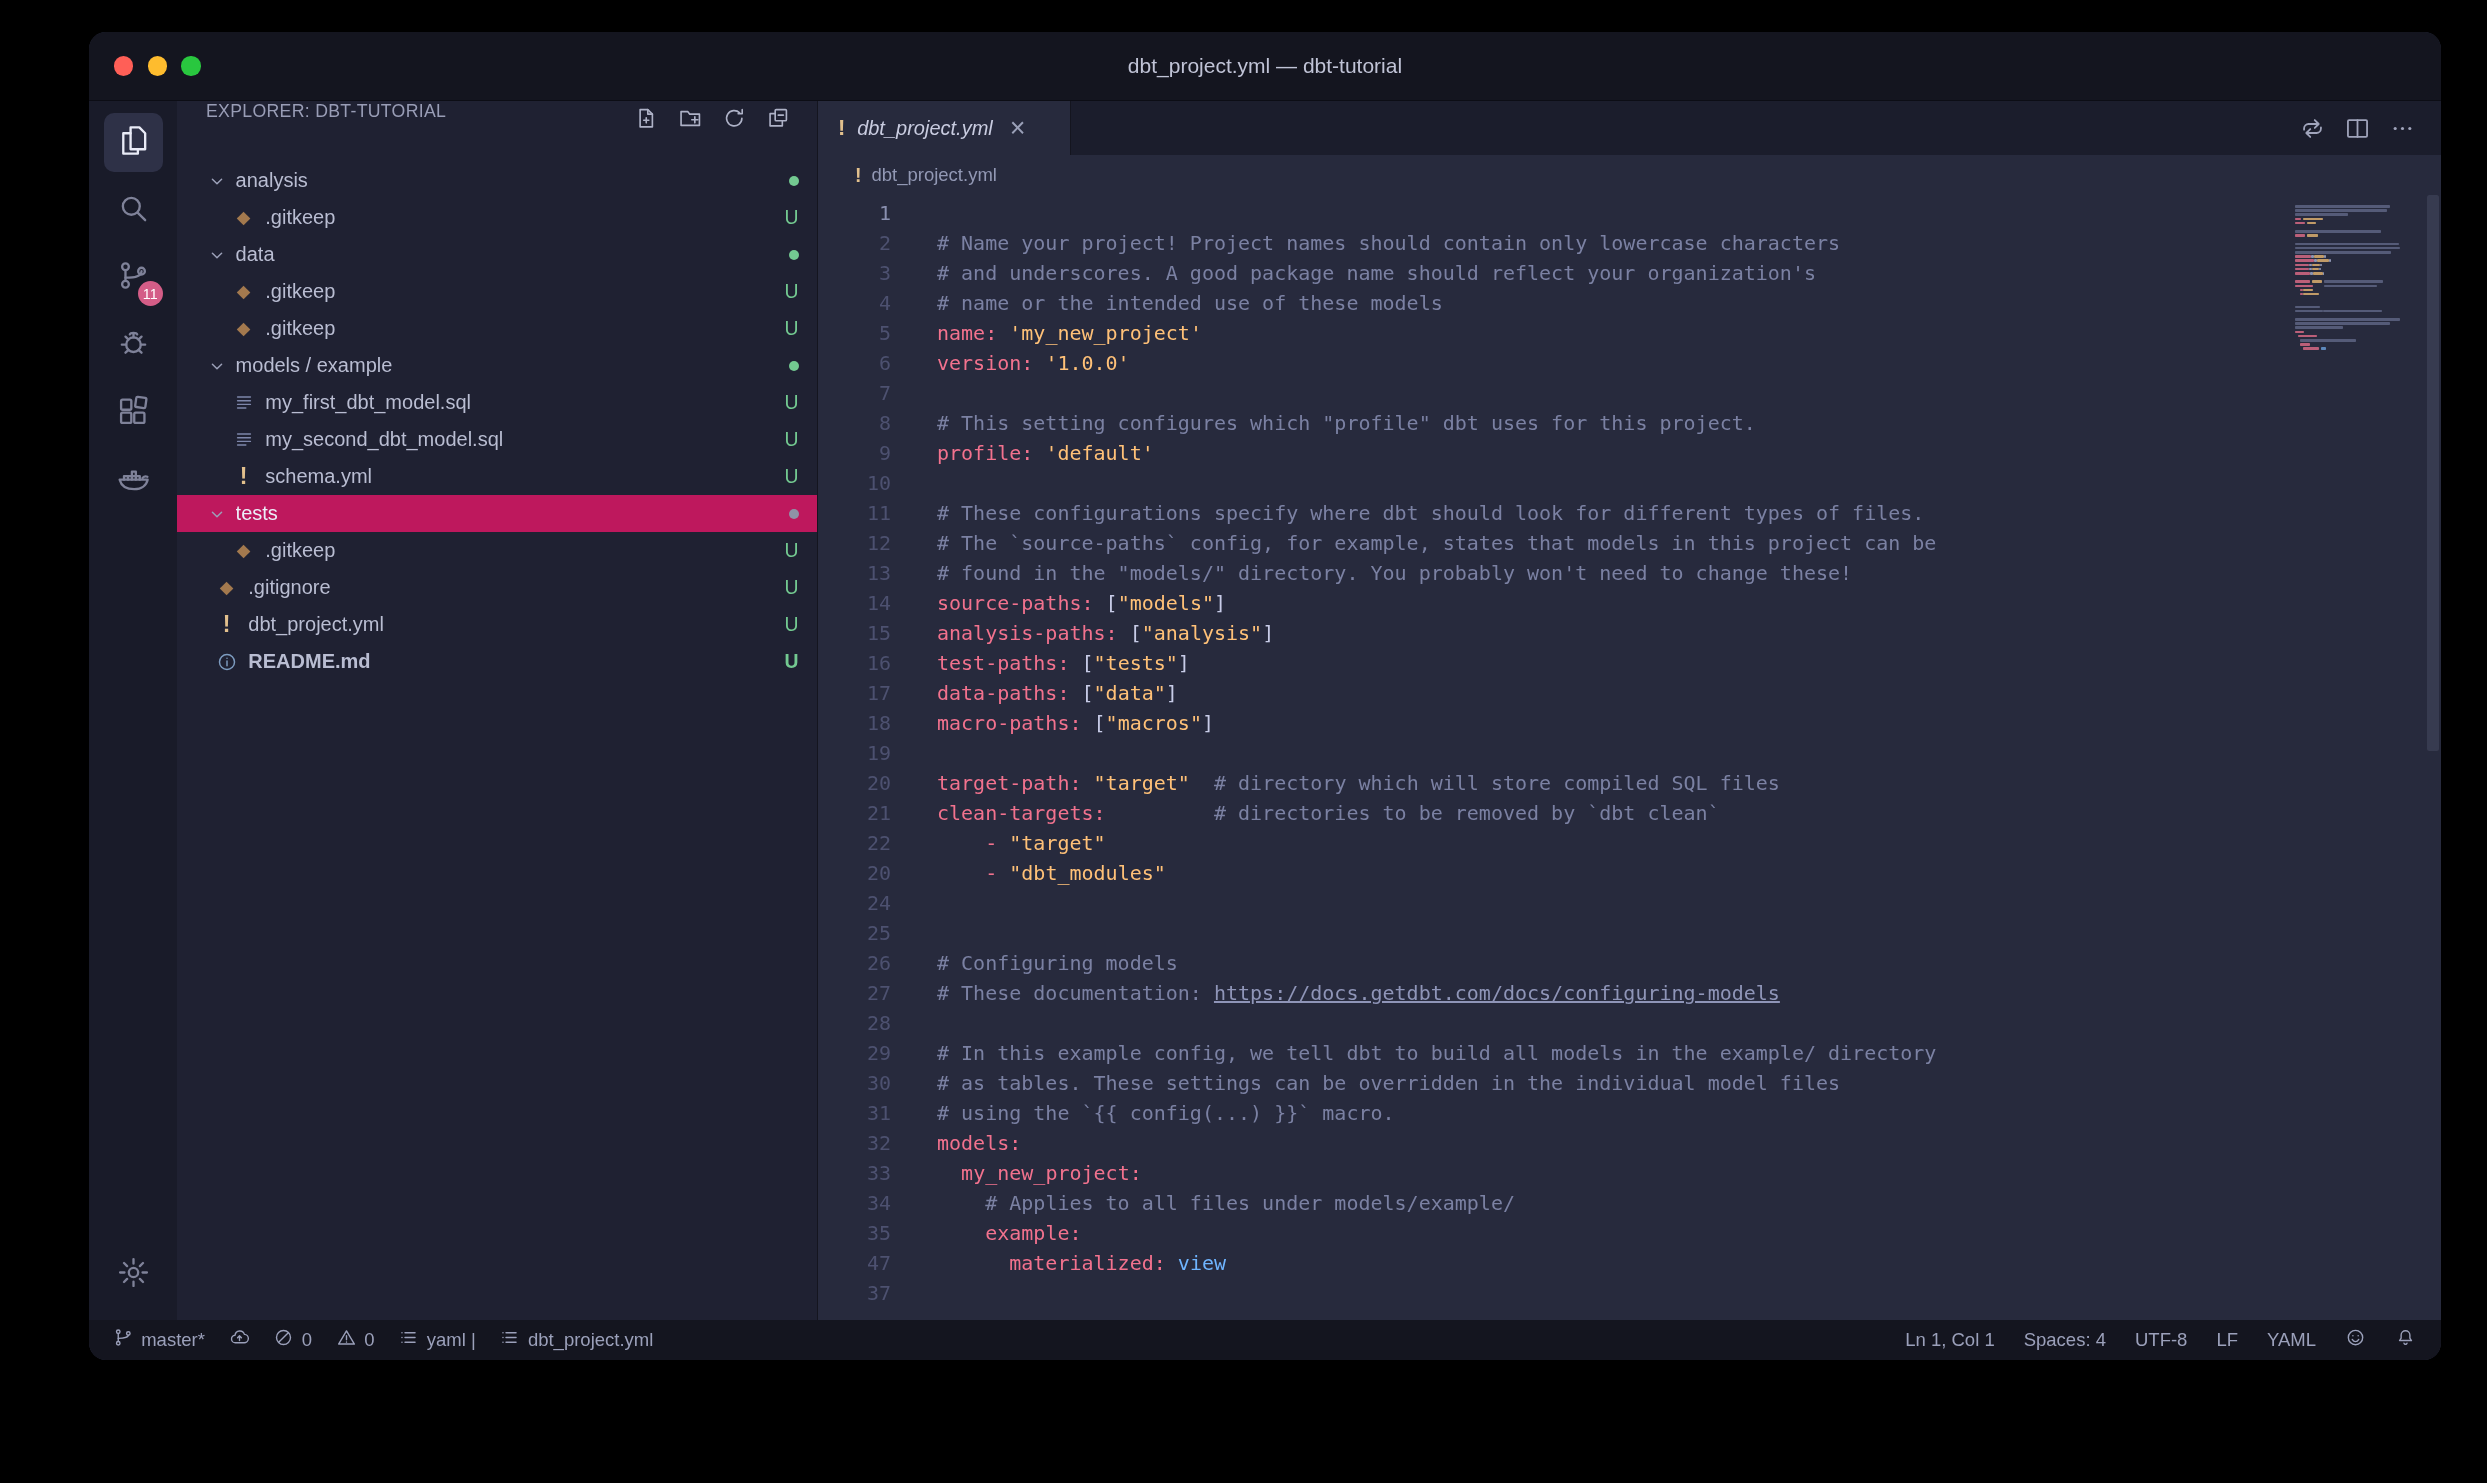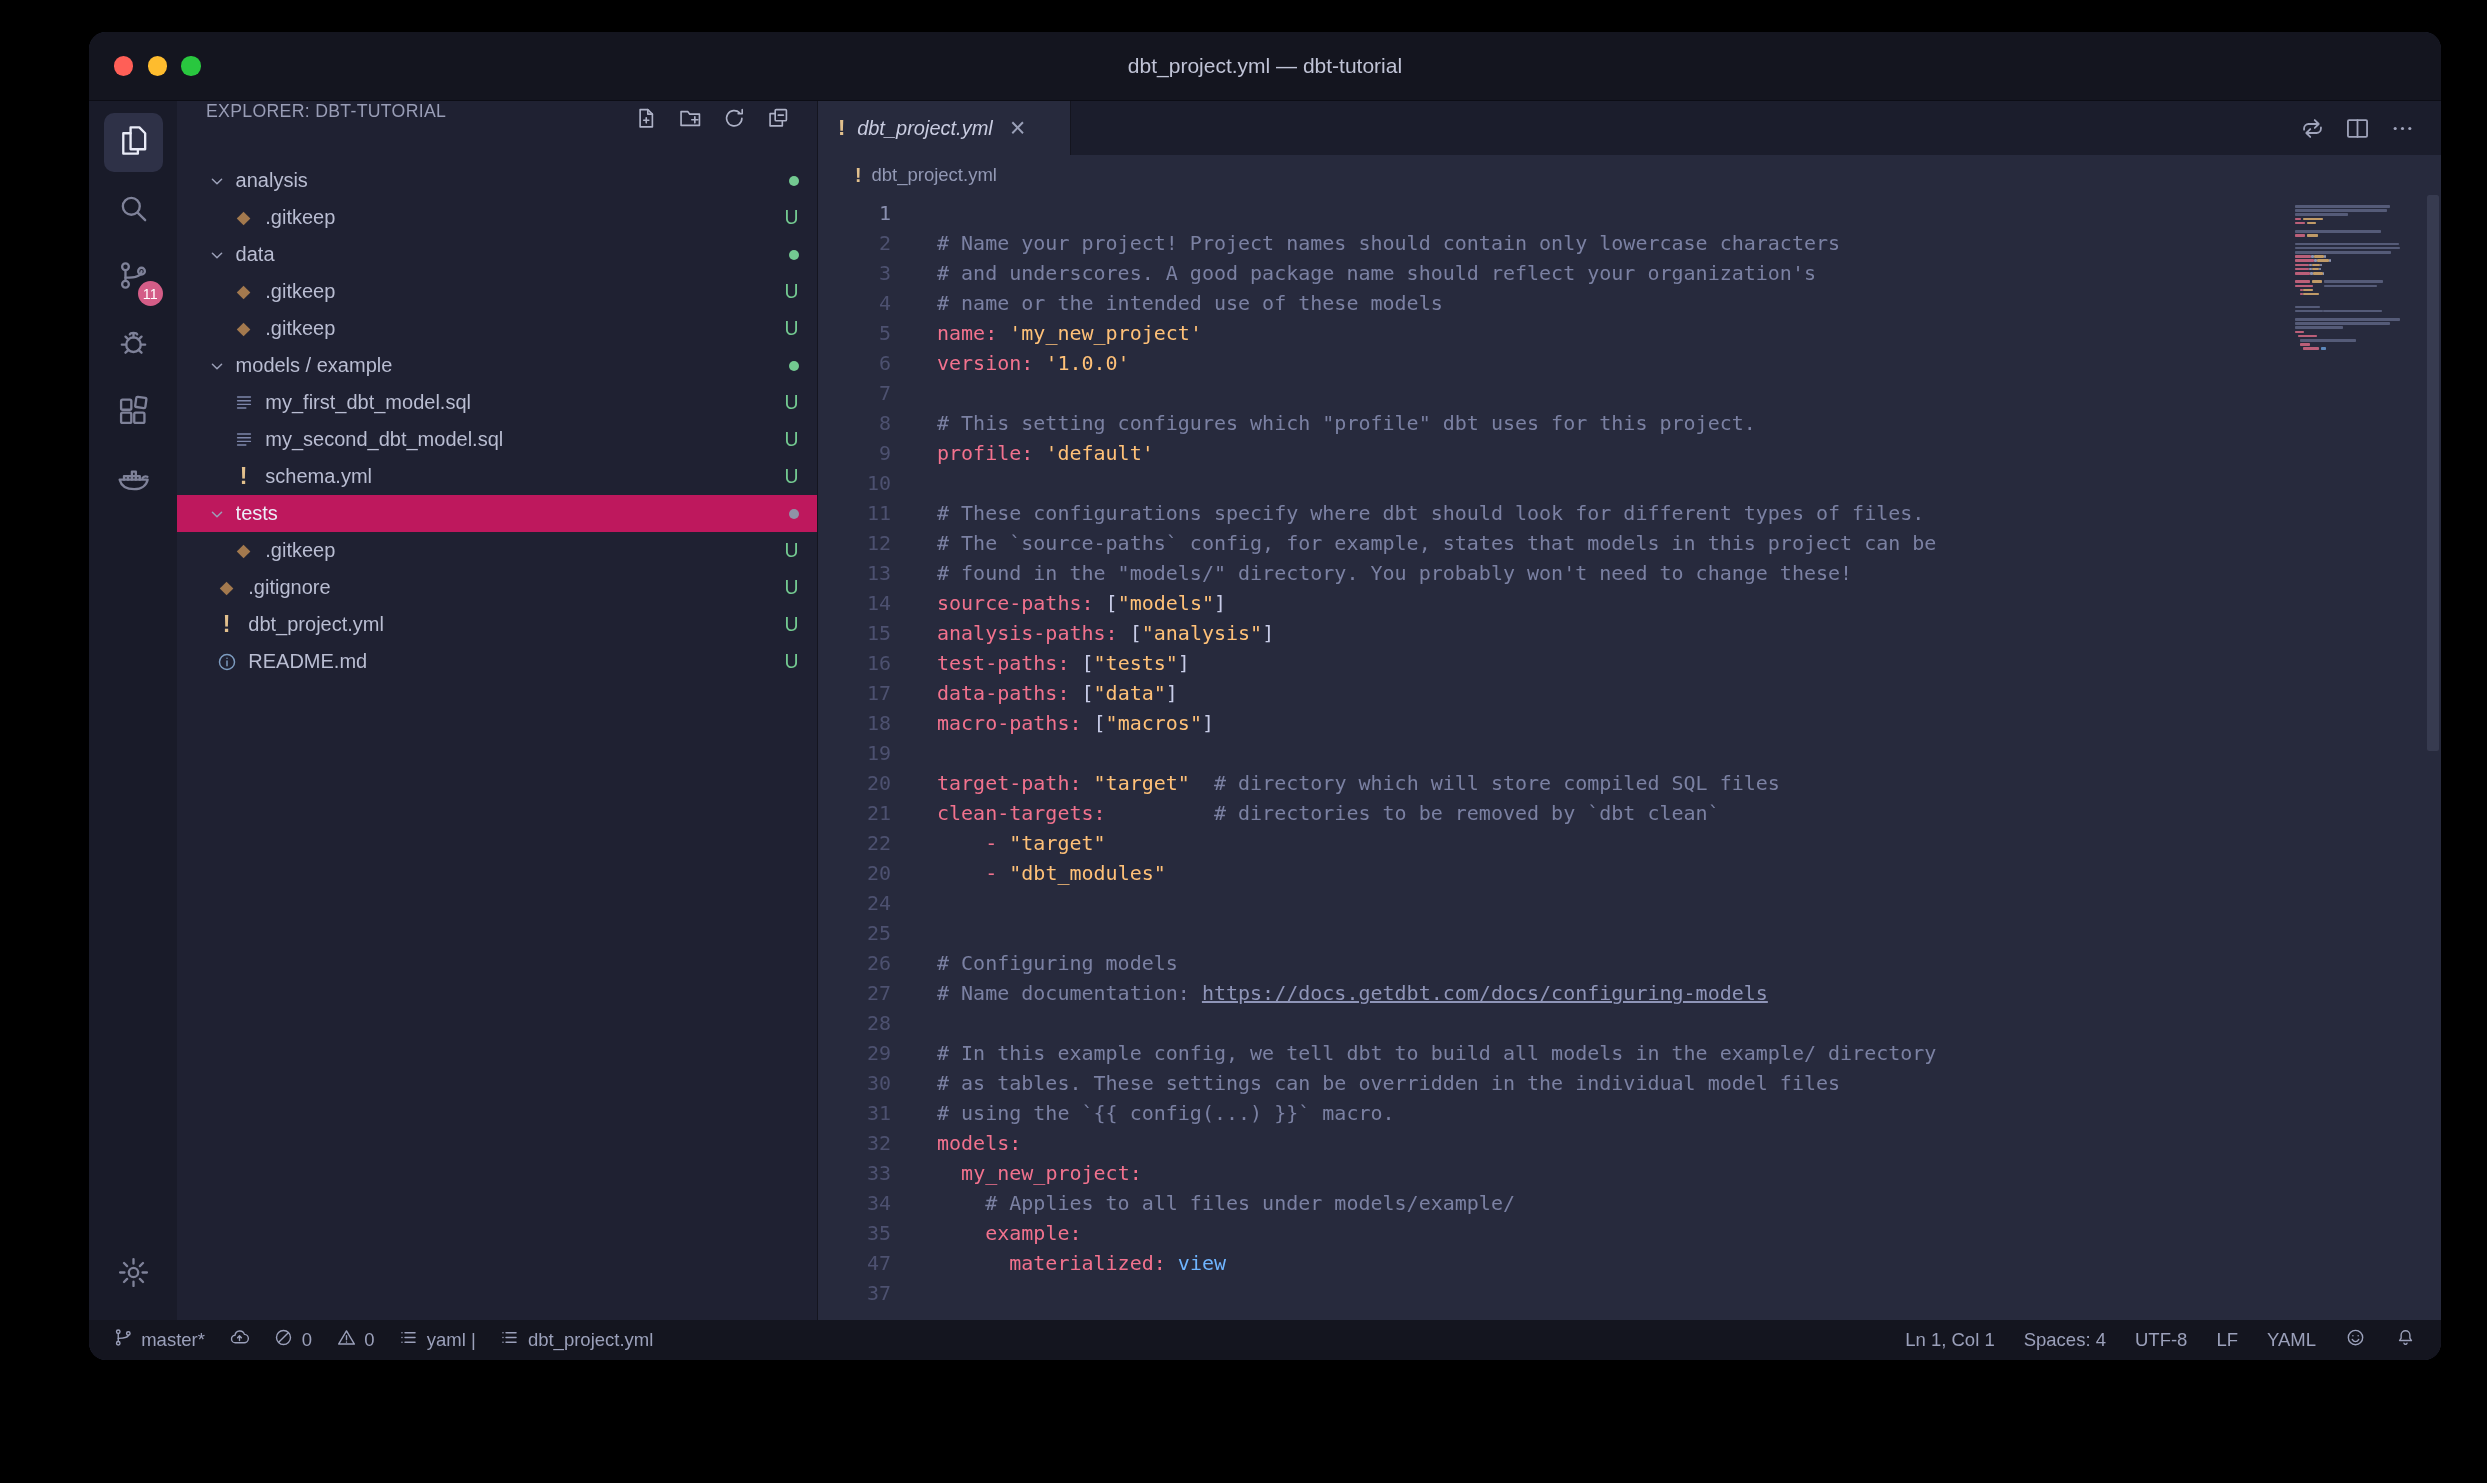--- a/index.html
+++ b/index.html
@@ -320,21 +320,21 @@
               <span class="git-u">U</span>
             </span>
           </div>
           <div class="tree-row" style="padding-left: 37px;">
             <span class="tree-icon ti-warning-mark">!</span>
             <span class="tree-label">dbt_project.yml</span>
             <span class="tree-right">
               <span class="git-u">U</span>
             </span>
           </div>
-          <div class="tree-row" style="padding-left: 37px;">
+          <div class="tree-row" style="padding-left: 37px; font-weight: bold;">
             <span class="tree-icon ti-info-circle">
               <svg viewBox="0 0 24 24" fill="none" stroke="currentColor" stroke-width="1.6" stroke-linecap="round" stroke-linejoin="round">
                 <circle cx="12" cy="12" r="8.2"></circle>
                 <path d="M12 11v5"></path>
                 <path d="M12 7.8v.2"></path>
               </svg>
             </span>
             <span class="tree-label">README.md</span>
             <span class="tree-right">
               <span class="git-u">U</span>
@@ -401,21 +401,21 @@
             <div class="code-row"><span class="line-number">17</span><span class="code-text"><span class="tk-k">data-paths:</span><span class="tk-p"> [</span><span class="tk-s">"data"</span><span class="tk-p">]</span></span></div>
             <div class="code-row"><span class="line-number">18</span><span class="code-text"><span class="tk-k">macro-paths:</span><span class="tk-p"> [</span><span class="tk-s">"macros"</span><span class="tk-p">]</span></span></div>
             <div class="code-row"><span class="line-number">19</span><span class="code-text"></span></div>
             <div class="code-row"><span class="line-number">20</span><span class="code-text"><span class="tk-k">target-path:</span><span class="tk-p"> </span><span class="tk-s">"target"</span><span class="tk-p">  </span><span class="tk-c"># directory which will store compiled SQL files</span></span></div>
             <div class="code-row"><span class="line-number">21</span><span class="code-text"><span class="tk-k">clean-targets:</span><span class="tk-p">         </span><span class="tk-c"># directories to be removed by `dbt clean`</span></span></div>
             <div class="code-row"><span class="line-number">22</span><span class="code-text"><span class="tk-p">    </span><span class="tk-d">- </span><span class="tk-s">"target"</span></span></div>
             <div class="code-row"><span class="line-number">20</span><span class="code-text"><span class="tk-p">    </span><span class="tk-d">- </span><span class="tk-s">"dbt_modules"</span></span></div>
             <div class="code-row"><span class="line-number">24</span><span class="code-text"></span></div>
             <div class="code-row"><span class="line-number">25</span><span class="code-text"></span></div>
             <div class="code-row"><span class="line-number">26</span><span class="code-text"><span class="tk-c"># Configuring models</span></span></div>
-            <div class="code-row"><span class="line-number">27</span><span class="code-text"><span class="tk-c"># Name documentation: </span><span class="tk-l">https://docs.getdbt.com/docs/configuring-models</span></span></div>
+            <div class="code-row"><span class="line-number">27</span><span class="code-text"><span class="tk-c"># These documentation: </span><span class="tk-l">https://docs.getdbt.com/docs/configuring-models</span></span></div>
             <div class="code-row"><span class="line-number">28</span><span class="code-text"></span></div>
             <div class="code-row"><span class="line-number">29</span><span class="code-text"><span class="tk-c"># In this example config, we tell dbt to build all models in the example/ directory</span></span></div>
             <div class="code-row"><span class="line-number">30</span><span class="code-text"><span class="tk-c"># as tables. These settings can be overridden in the individual model files</span></span></div>
             <div class="code-row"><span class="line-number">31</span><span class="code-text"><span class="tk-c"># using the `{{ config(...) }}` macro.</span></span></div>
             <div class="code-row"><span class="line-number">32</span><span class="code-text"><span class="tk-k">models:</span></span></div>
             <div class="code-row"><span class="line-number">33</span><span class="code-text"><span class="tk-p">  </span><span class="tk-k">my_new_project:</span></span></div>
             <div class="code-row"><span class="line-number">34</span><span class="code-text"><span class="tk-p">    </span><span class="tk-c"># Applies to all files under models/example/</span></span></div>
             <div class="code-row"><span class="line-number">35</span><span class="code-text"><span class="tk-p">    </span><span class="tk-k">example:</span></span></div>
             <div class="code-row"><span class="line-number">47</span><span class="code-text"><span class="tk-p">      </span><span class="tk-k">materialized:</span><span class="tk-p"> </span><span class="tk-v">view</span></span></div>
             <div class="code-row"><span class="line-number">37</span><span class="code-text"></span></div>

